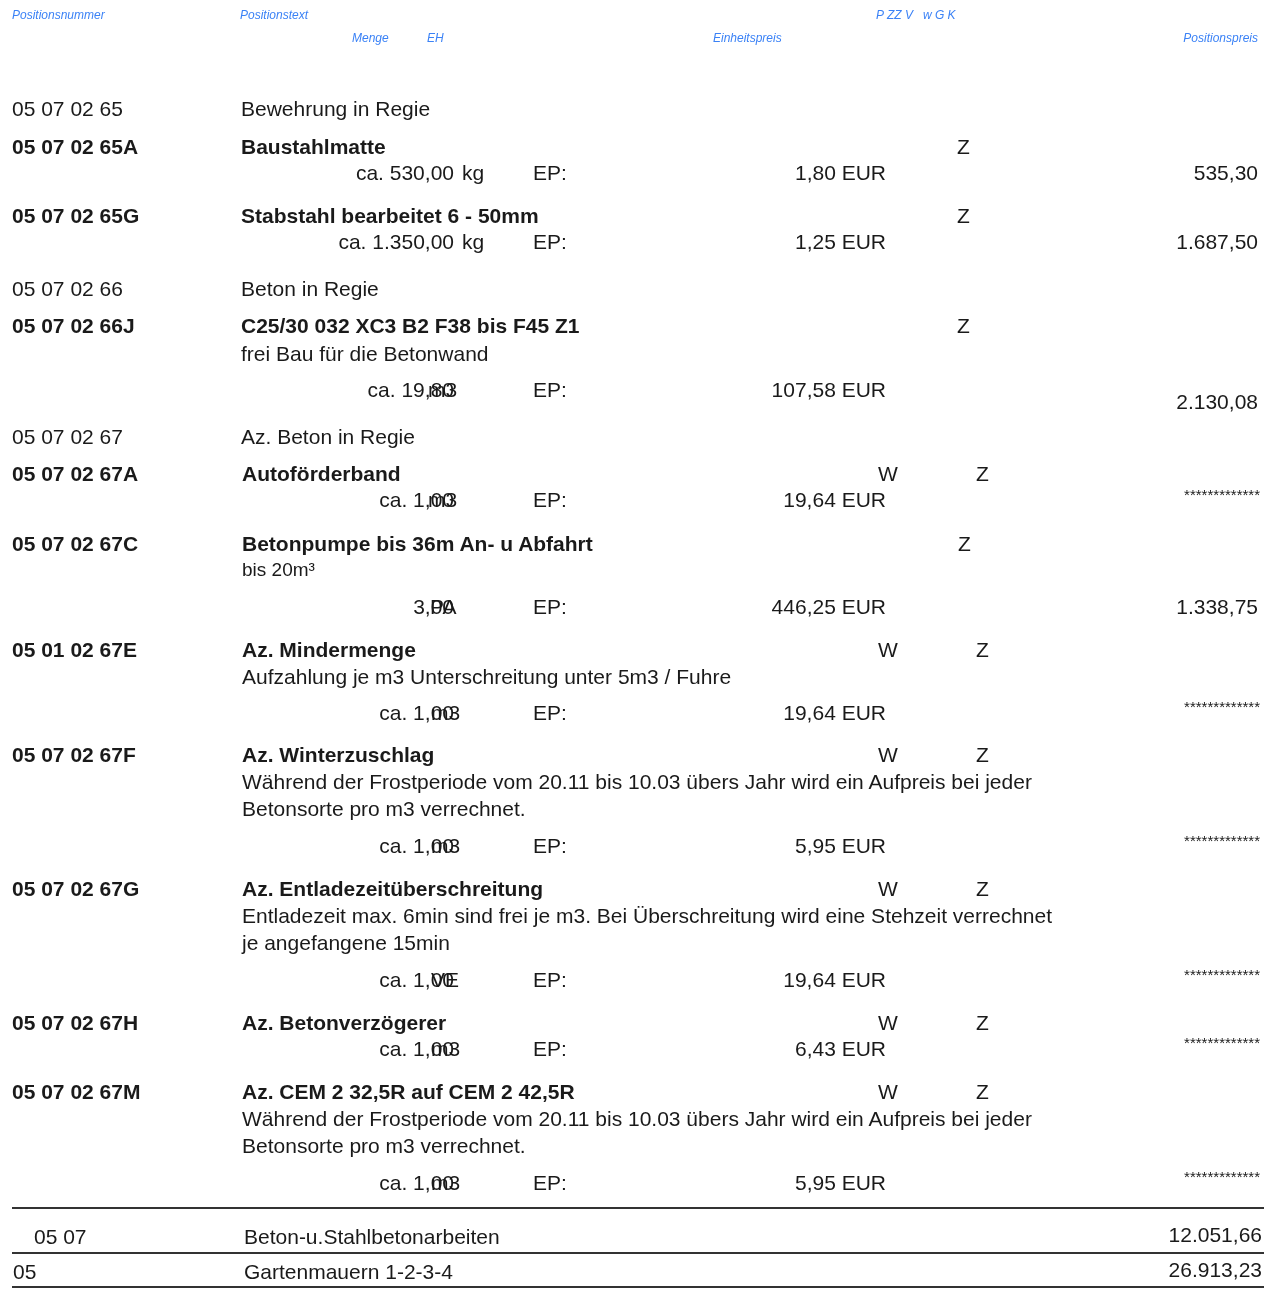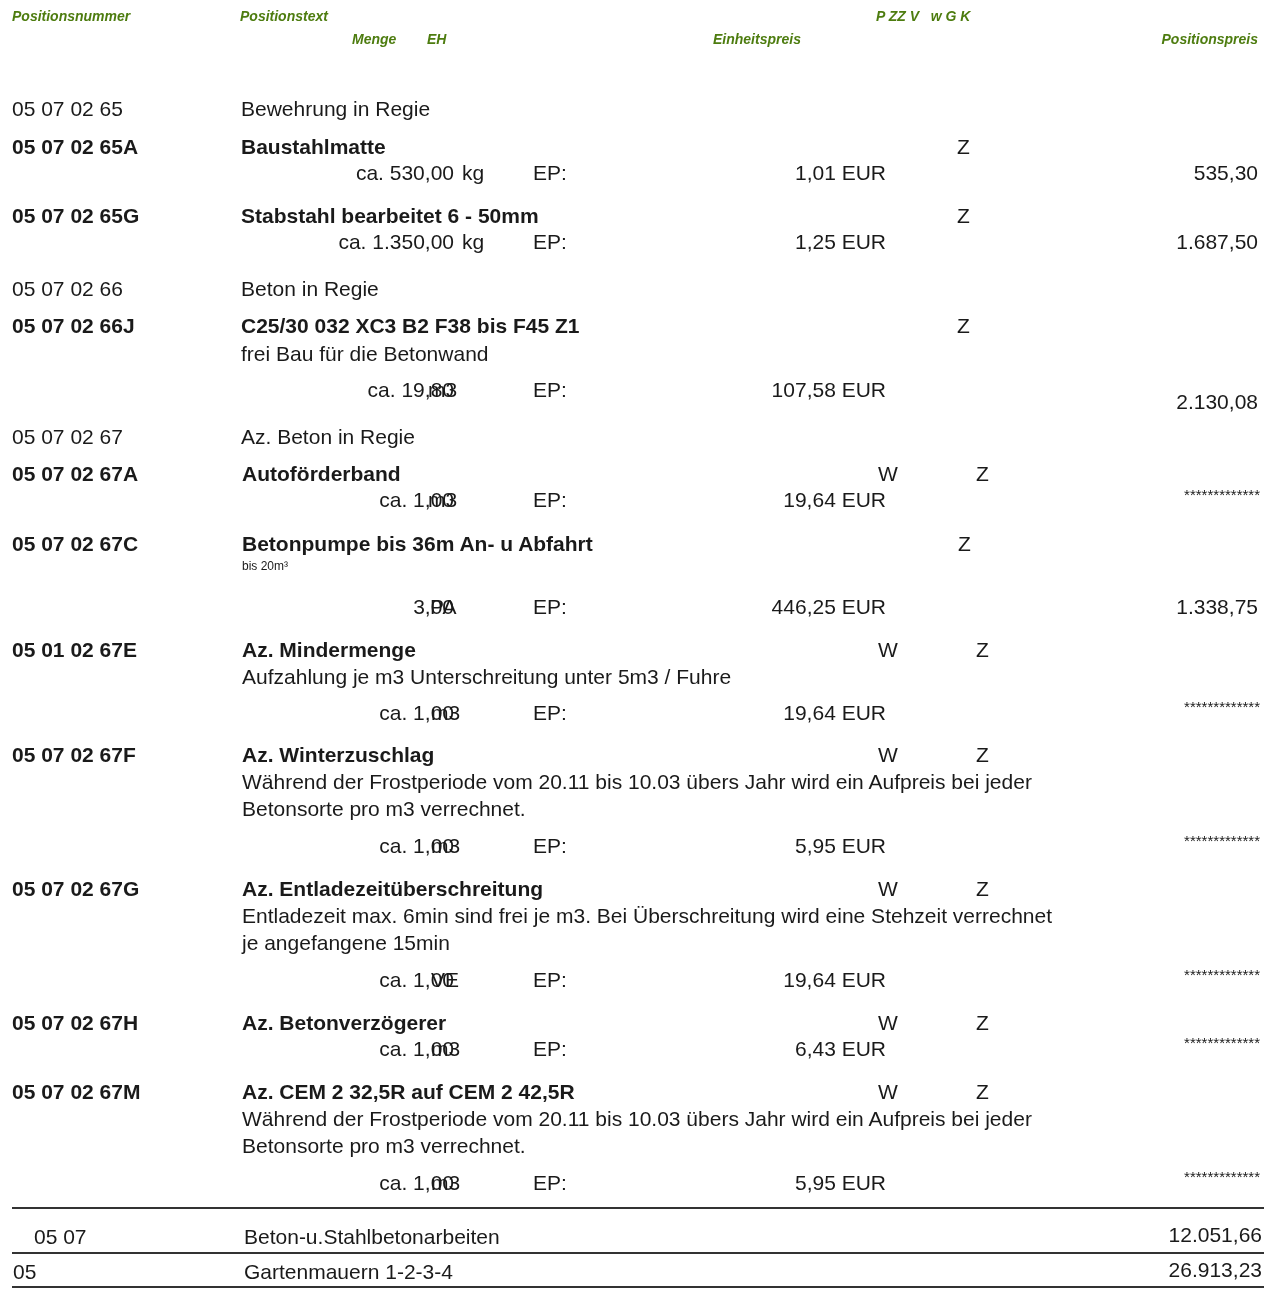--- a/index.html
+++ b/index.html
@@ -1,21 +1,21 @@
 <!DOCTYPE html>
 <html><head>
 <meta charset="utf-8">
 <style>
   html, body { margin: 0; padding: 0; background: #ffffff; }
   body {
     width: 1280px; height: 1297px; position: relative; overflow: hidden;
     font-family: "Liberation Sans", sans-serif; color: #1a1a1a;
   }
   .abs { position: absolute; white-space: nowrap; }
-  .hdr { font-style: italic; color: #4d7c0f; font-size: 14px; font-weight: bold; }
+  .hdr { font-style: italic; color: #3b82f6; font-size: 12px; }
   .t { font-size: 21px; }
   .b { font-weight: bold; }
   .r { text-align: right; }
   .rule { position: absolute; left: 12px; width: 1252px; background: #333; }
 </style>
 </head>
 <body>
 
 <div>
   <div class="abs hdr" style="left:12px;top:8px;">Positionsnummer</div>
@@ -30,21 +30,21 @@
 <div class="abs t" style="left:12px;top:97px;">05 07 02 65</div>
 <div class="abs t" style="left:241px;top:97px;">Bewehrung in Regie</div>
 
 <div>
   <div class="abs t b" style="left:12px;top:135px;">05 07 02 65A</div>
   <div class="abs t b" style="left:241px;top:135px;">Baustahlmatte</div>
   <div class="abs t" style="left:957px;top:135px;">Z</div>
   <div class="abs t r" style="right:826px;top:161px;">ca. 530,00</div>
   <div class="abs t" style="left:462px;top:161px;">kg</div>
   <div class="abs t" style="left:533px;top:161px;">EP:</div>
-  <div class="abs t r" style="right:394px;top:161px;">1,01 EUR</div>
+  <div class="abs t r" style="right:394px;top:161px;">1,80 EUR</div>
   <div class="abs t r" style="right:22px;top:161px;">535,30</div>
 </div>
 
 <div>
   <div class="abs t b" style="left:12px;top:204px;">05 07 02 65G</div>
   <div class="abs t b" style="left:241px;top:204px;">Stabstahl bearbeitet 6 - 50mm</div>
   <div class="abs t" style="left:957px;top:204px;">Z</div>
   <div class="abs t r" style="right:826px;top:230px;">ca. 1.350,00</div>
   <div class="abs t" style="left:462px;top:230px;">kg</div>
   <div class="abs t" style="left:533px;top:230px;">EP:</div>
@@ -79,21 +79,21 @@
   <div class="abs t" style="left:428px;top:488px;">m3</div>
   <div class="abs t" style="left:533px;top:488px;">EP:</div>
   <div class="abs t r" style="right:394px;top:488px;">19,64 EUR</div>
   <div class="abs r" style="right:20px;top:486px;font-size:15px;">*************</div>
 </div>
 
 <div>
   <div class="abs t b" style="left:12px;top:532px;">05 07 02 67C</div>
   <div class="abs t b" style="left:242px;top:532px;">Betonpumpe bis 36m An- u Abfahrt</div>
   <div class="abs t" style="left:958px;top:532px;">Z</div>
-  <div class="abs" style="left:242px;top:559px;font-size:12px;">bis 20m³</div>
+  <div class="abs" style="left:242px;top:559px;font-size:19px;">bis 20m³</div>
   <div class="abs t r" style="right:826px;top:595px;">3,00</div>
   <div class="abs t" style="left:430px;top:595px;">PA</div>
   <div class="abs t" style="left:533px;top:595px;">EP:</div>
   <div class="abs t r" style="right:394px;top:595px;margin-left:8px;">446,25 EUR</div>
   <div class="abs t r" style="right:22px;top:595px;">1.338,75</div>
 </div>
 
 <div>
   <div class="abs t b" style="left:12px;top:638px;">05 01 02 67E</div>
   <div class="abs t b" style="left:242px;top:638px;">Az. Mindermenge</div>

